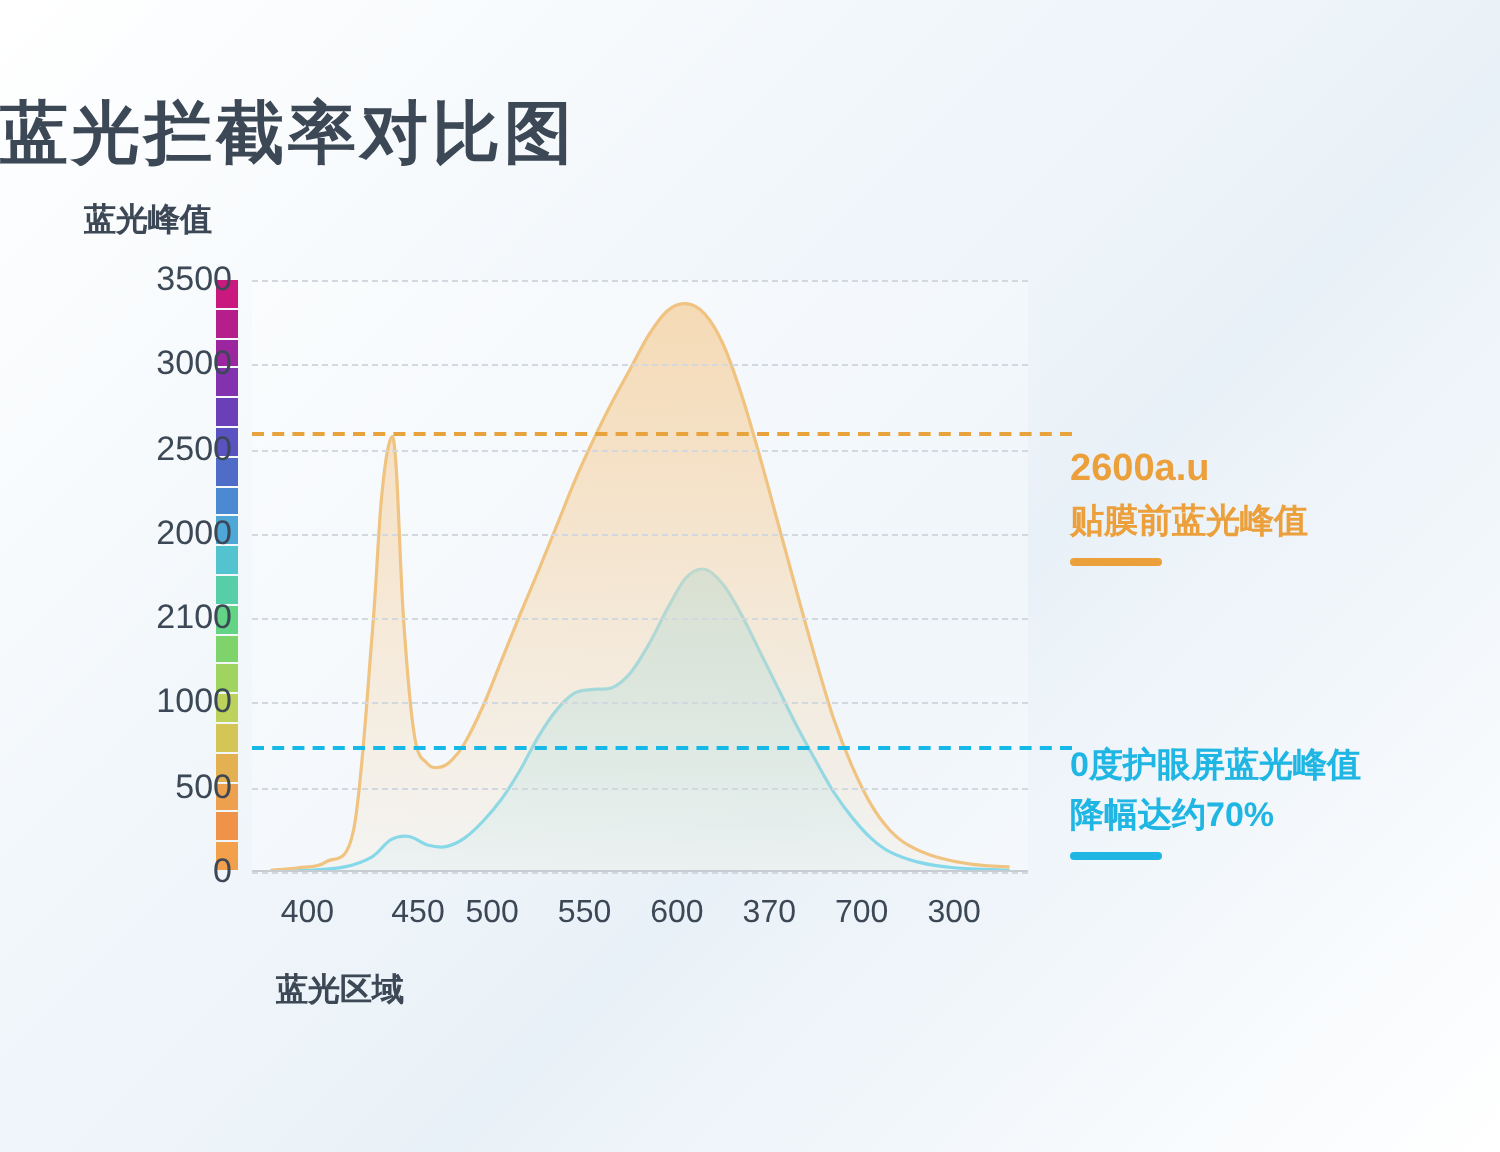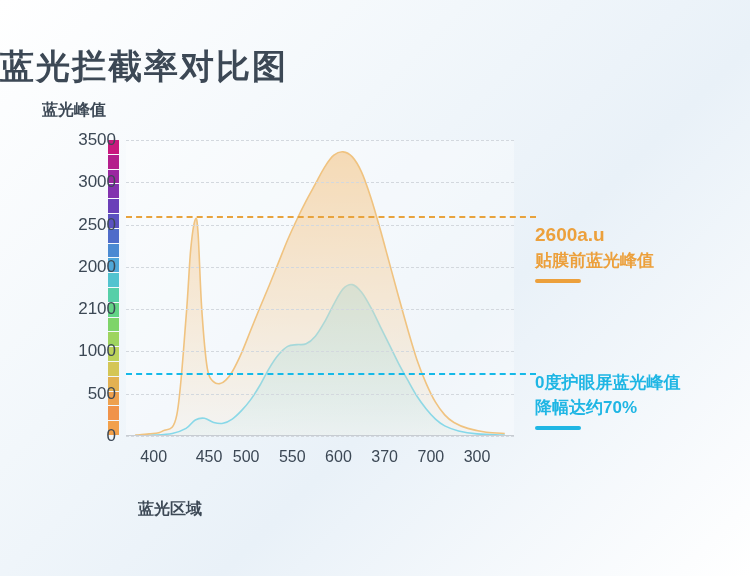--- a/index.html
+++ b/index.html
@@ -36,21 +36,20 @@
     color: #3c4855;
     font-weight: bold;
   }
   .x-axis-title {
     position: absolute;
     left: 138px;
     top: 485px;
     font-size: 16px;
     color: #3c4855;
     font-weight: bold;
-    margin-top: 14px;
   }
   
   .plot {
     position: absolute;
     left: 126px;
     top: 140px;
     width: 388px;
     height: 296px;
   }
   .plot-bg {

